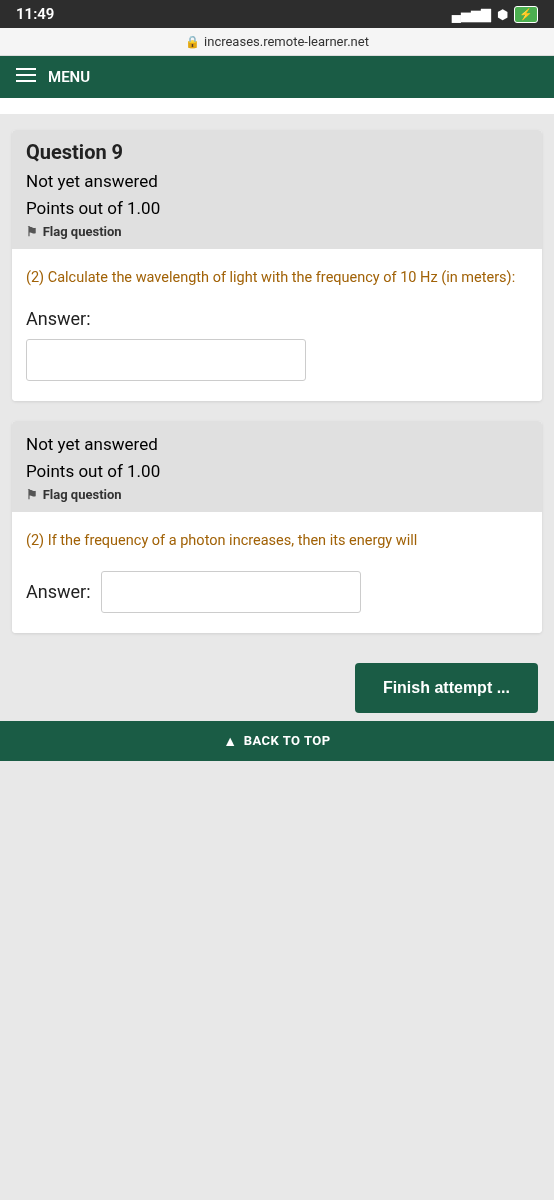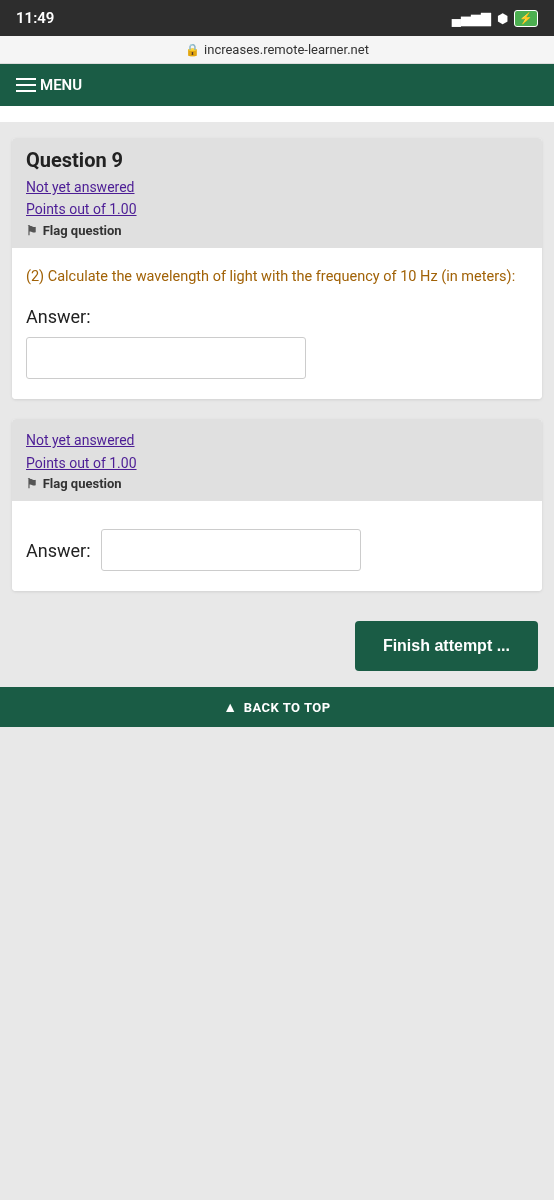--- a/index.html
+++ b/index.html
@@ -13,21 +13,21 @@
     }
 
     
     .status-bar {
       background: #2d2d2d;
       color: white;
       display: flex;
       justify-content: space-between;
       align-items: center;
       padding: 6px 16px;
-      height: 36px;
+      height: 28px;
     }
     .status-time {
       font-size: 15px;
       font-weight: 600;
     }
     .status-icons {
       display: flex;
       align-items: center;
       gap: 6px;
       font-size: 13px;
@@ -59,22 +59,22 @@
       border-bottom: 1px solid #ddd;
     }
     .lock-icon { font-size: 12px; color: #555; }
 
     
     .menu-bar {
       background: #1a5c45;
       color: white;
       padding: 12px 16px;
       display: flex;
-      align-items: center;
-      gap: 4px;
+      align-items: flex-start;
+      gap: 12px;
       font-size: 15px;
       font-weight: 600;
     }
     .menu-lines {
       display: flex;
       flex-direction: column;
       gap: 4px;
     }
     .menu-line {
       width: 20px;
@@ -108,24 +108,23 @@
       background: #e0e0e0;
       padding: 10px 14px;
     }
     .question-title {
       font-size: 20px;
       font-weight: 700;
       color: #222;
       margin-bottom: 4px;
     }
     .question-status {
-      font-size: 14px;
-      color: #4c1d95;
+      font-size: 17px;
+      color: #000000;
       line-height: 1.6;
-      text-decoration: underline;
     }
     .flag-question {
       display: flex;
       align-items: center;
       gap: 5px;
       font-size: 13px;
       font-weight: 700;
       color: #333;
       cursor: pointer;
       margin-top: 2px;
@@ -177,21 +176,21 @@
       white-space: nowrap;
     }
     .answer-inline .answer-input {
       width: 260px;
     }
 
     
     .button-area {
       display: flex;
       justify-content: flex-end;
-      padding: 10px 16px 16px 16px;
+      padding: 10px 16px 8px 16px;
     }
     .finish-button {
       background: #1a5c45;
       color: white;
       border: none;
       border-radius: 4px;
       padding: 16px 28px;
       font-size: 16px;
       font-weight: 600;
       cursor: pointer;
@@ -269,20 +268,21 @@
   <div class="question-card">
     <div class="question-header">
       <div class="question-status">Not yet answered</div>
       <div class="question-status">Points out of 1.00</div>
       <div class="flag-question">
         <span class="flag-icon">⚑</span>
         <span>Flag question</span>
       </div>
     </div>
     <div class="question-body">
+      <div class="question-text">(2) If the frequency of a photon increases, then its energy will</div>
       <div class="answer-inline">
         <span class="answer-label">Answer:</span>
         <input class="answer-input" type="text" placeholder="" style="">
       </div>
     </div>
   </div>
 
   <div class="button-area">
     <button class="finish-button">
       <span>Finish attempt ...</span>

